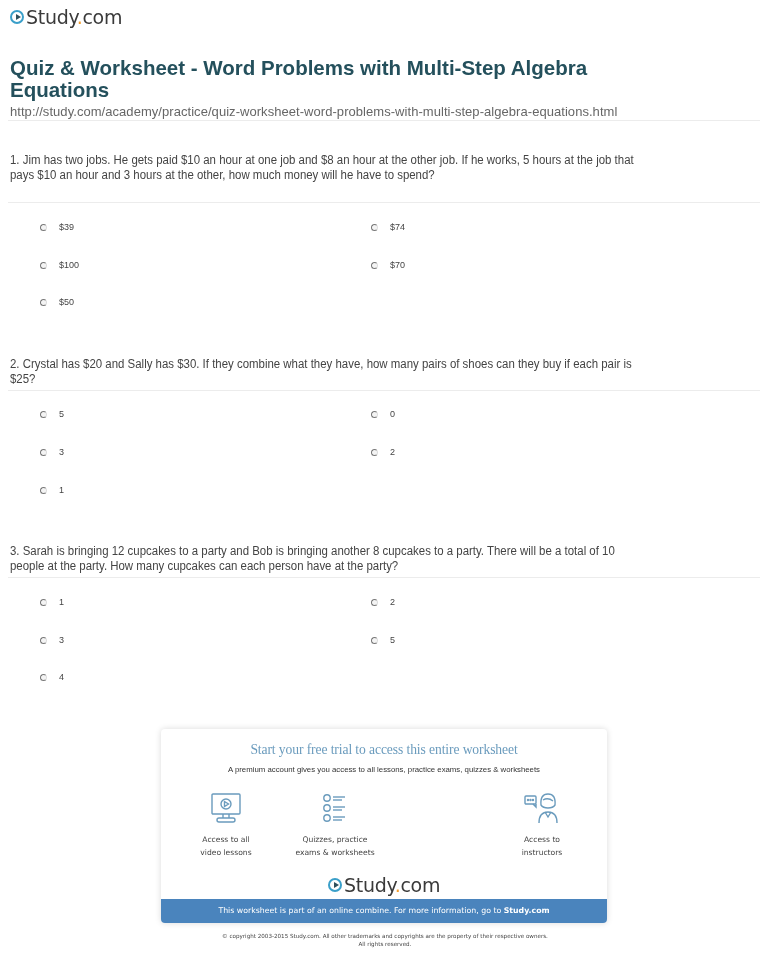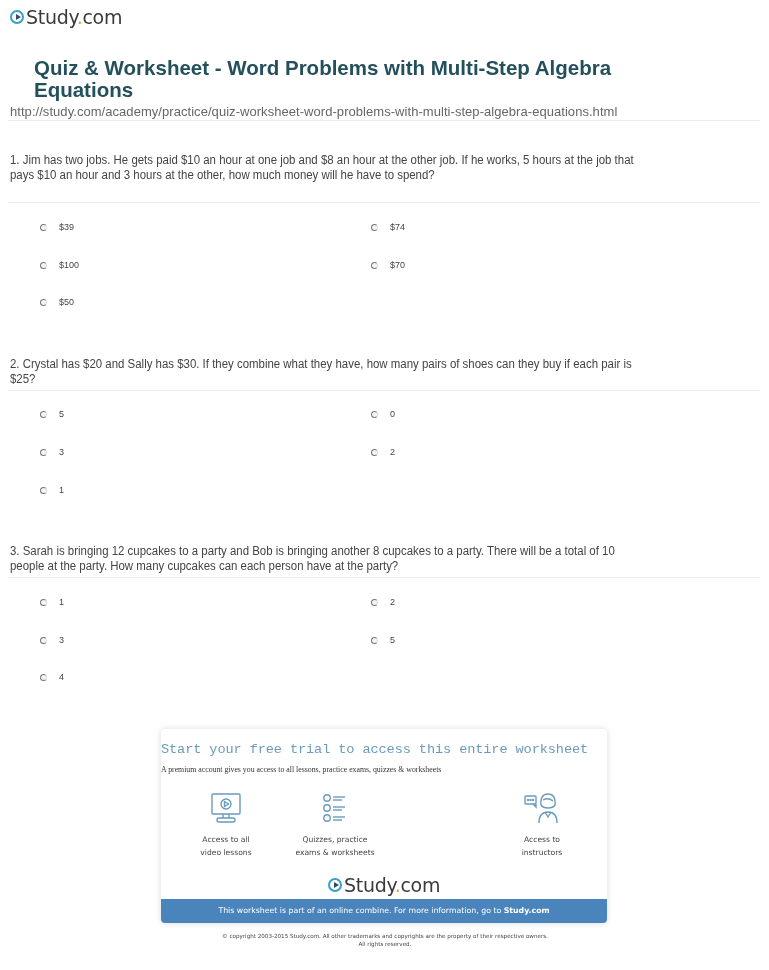--- a/index.html
+++ b/index.html
@@ -6,31 +6,31 @@
   html, body { width: 769px; height: 970px; background: #ffffff; overflow: hidden; }
   body { font-family: "Liberation Sans", sans-serif; color: #333; position: relative; }
 
   .logo { position: absolute; display: flex; align-items: center; }
   .logo .mark { width: 14px; height: 14px; border-radius: 50%; border: 2.5px solid #3a9fc9; position: relative; margin-right: 2px; }
   .logo .mark::after { content: ""; position: absolute; left: 3.5px; top: 2px; border-left: 5px solid #2f4f5c; border-top: 3.5px solid transparent; border-bottom: 3.5px solid transparent; }
   .logo .word { font-family: "DejaVu Sans", sans-serif; font-size: 19px; color: #3a3a3a; letter-spacing: -0.3px; }
   .logo .dot { color: #f39c2c; }
   .top-logo { left: 10px; top: 6px; }
 
-  .title { position: absolute; left: 10px; top: 57px; width: 600px; font-family: "Liberation Sans", sans-serif; font-weight: bold; font-size: 20.5px; line-height: 22px; color: #24505c; margin-left: 24px; }
+  .title { position: absolute; left: 10px; top: 57px; width: 600px; font-family: "Liberation Sans", sans-serif; font-weight: bold; font-size: 20.5px; line-height: 22px; color: #24505c; }
   .url { position: absolute; left: 10px; top: 104px; font-size: 13px; color: #666; letter-spacing: 0.05px; }
   .rule { position: absolute; left: 8px; width: 752px; height: 1px; background: #ececec; }
 
   .question { position: absolute; left: 10px; width: 640px; font-family: "Liberation Sans", sans-serif; font-size: 12.3px; line-height: 14.5px; color: #444; transform: scaleX(0.93); transform-origin: left top; width: 690px; }
   .opt { position: absolute; display: flex; align-items: center; font-size: 9px; color: #444; }
   .opt .radio { width: 7px; height: 7px; border-radius: 50%; border: 1.5px solid #777; border-right-color: #ddd; margin-right: 12px; background: #f4f4f4; }
 
   .promo { position: absolute; left: 161px; top: 729px; width: 446px; height: 194px; background: #fff; border-radius: 4px; box-shadow: 0 0 6px rgba(0,0,0,0.15); }
-  .promo-title { position: absolute; left: 0; width: 100%; top: 13px; text-align: left; font-family: Liberation Mono, monospace; font-size: 13.6px; color: #6a9bbd; letter-spacing: -0.1px; }
-  .promo-sub { position: absolute; left: 0; width: 100%; top: 36px; font-family: Liberation Serif, serif; font-size: 7.8px; color: #333; }
+  .promo-title { position: absolute; left: 0; width: 100%; top: 13px; text-align: center; font-family: Liberation Serif, serif; font-size: 13.6px; color: #6a9bbd; letter-spacing: -0.1px; }
+  .promo-sub { position: absolute; left: 0; width: 100%; top: 36px; text-align: center; font-family: Liberation Sans, sans-serif; font-size: 7.8px; color: #333; }
   .feature { position: absolute; top: 62px; width: 100px; text-align: center; }
   .feature svg { display: block; margin: 0 auto; }
   .feature .flabel { margin-top: 8px; font-family: "DejaVu Sans", sans-serif; font-size: 7.6px; line-height: 13px; color: #444; }
   .promo-logo { left: 167px; top: 145px; }
   .promo-bar { position: absolute; left: 0; bottom: 0; width: 100%; height: 24px; background: #4a84bd; border-radius: 0 0 4px 4px; color: #fff; font-family: "DejaVu Sans", sans-serif; font-size: 7.8px; text-align: center; line-height: 24px; }
   .promo-bar b { font-weight: bold; }
 
   .copyright { position: absolute; left: 150px; width: 470px; top: 932px; text-align: center; font-family: "DejaVu Sans", sans-serif; font-size: 5.6px; line-height: 8px; color: #444; }
 </style>
 </head>

